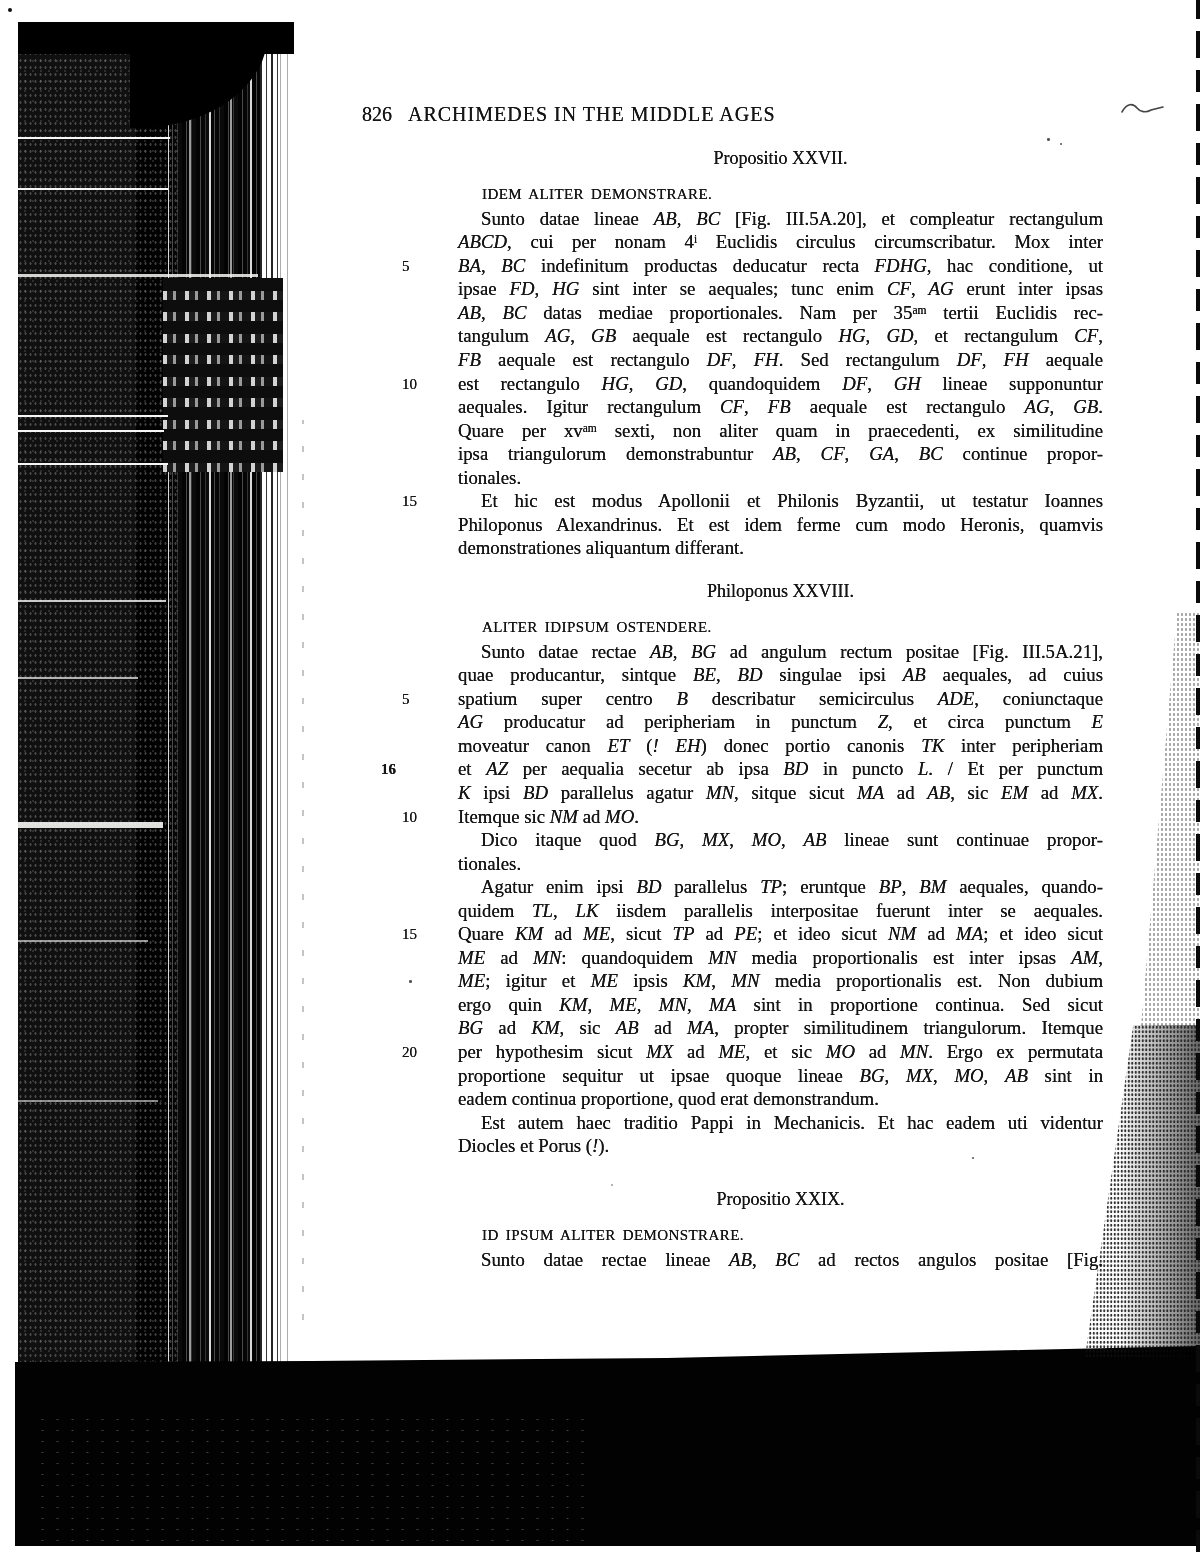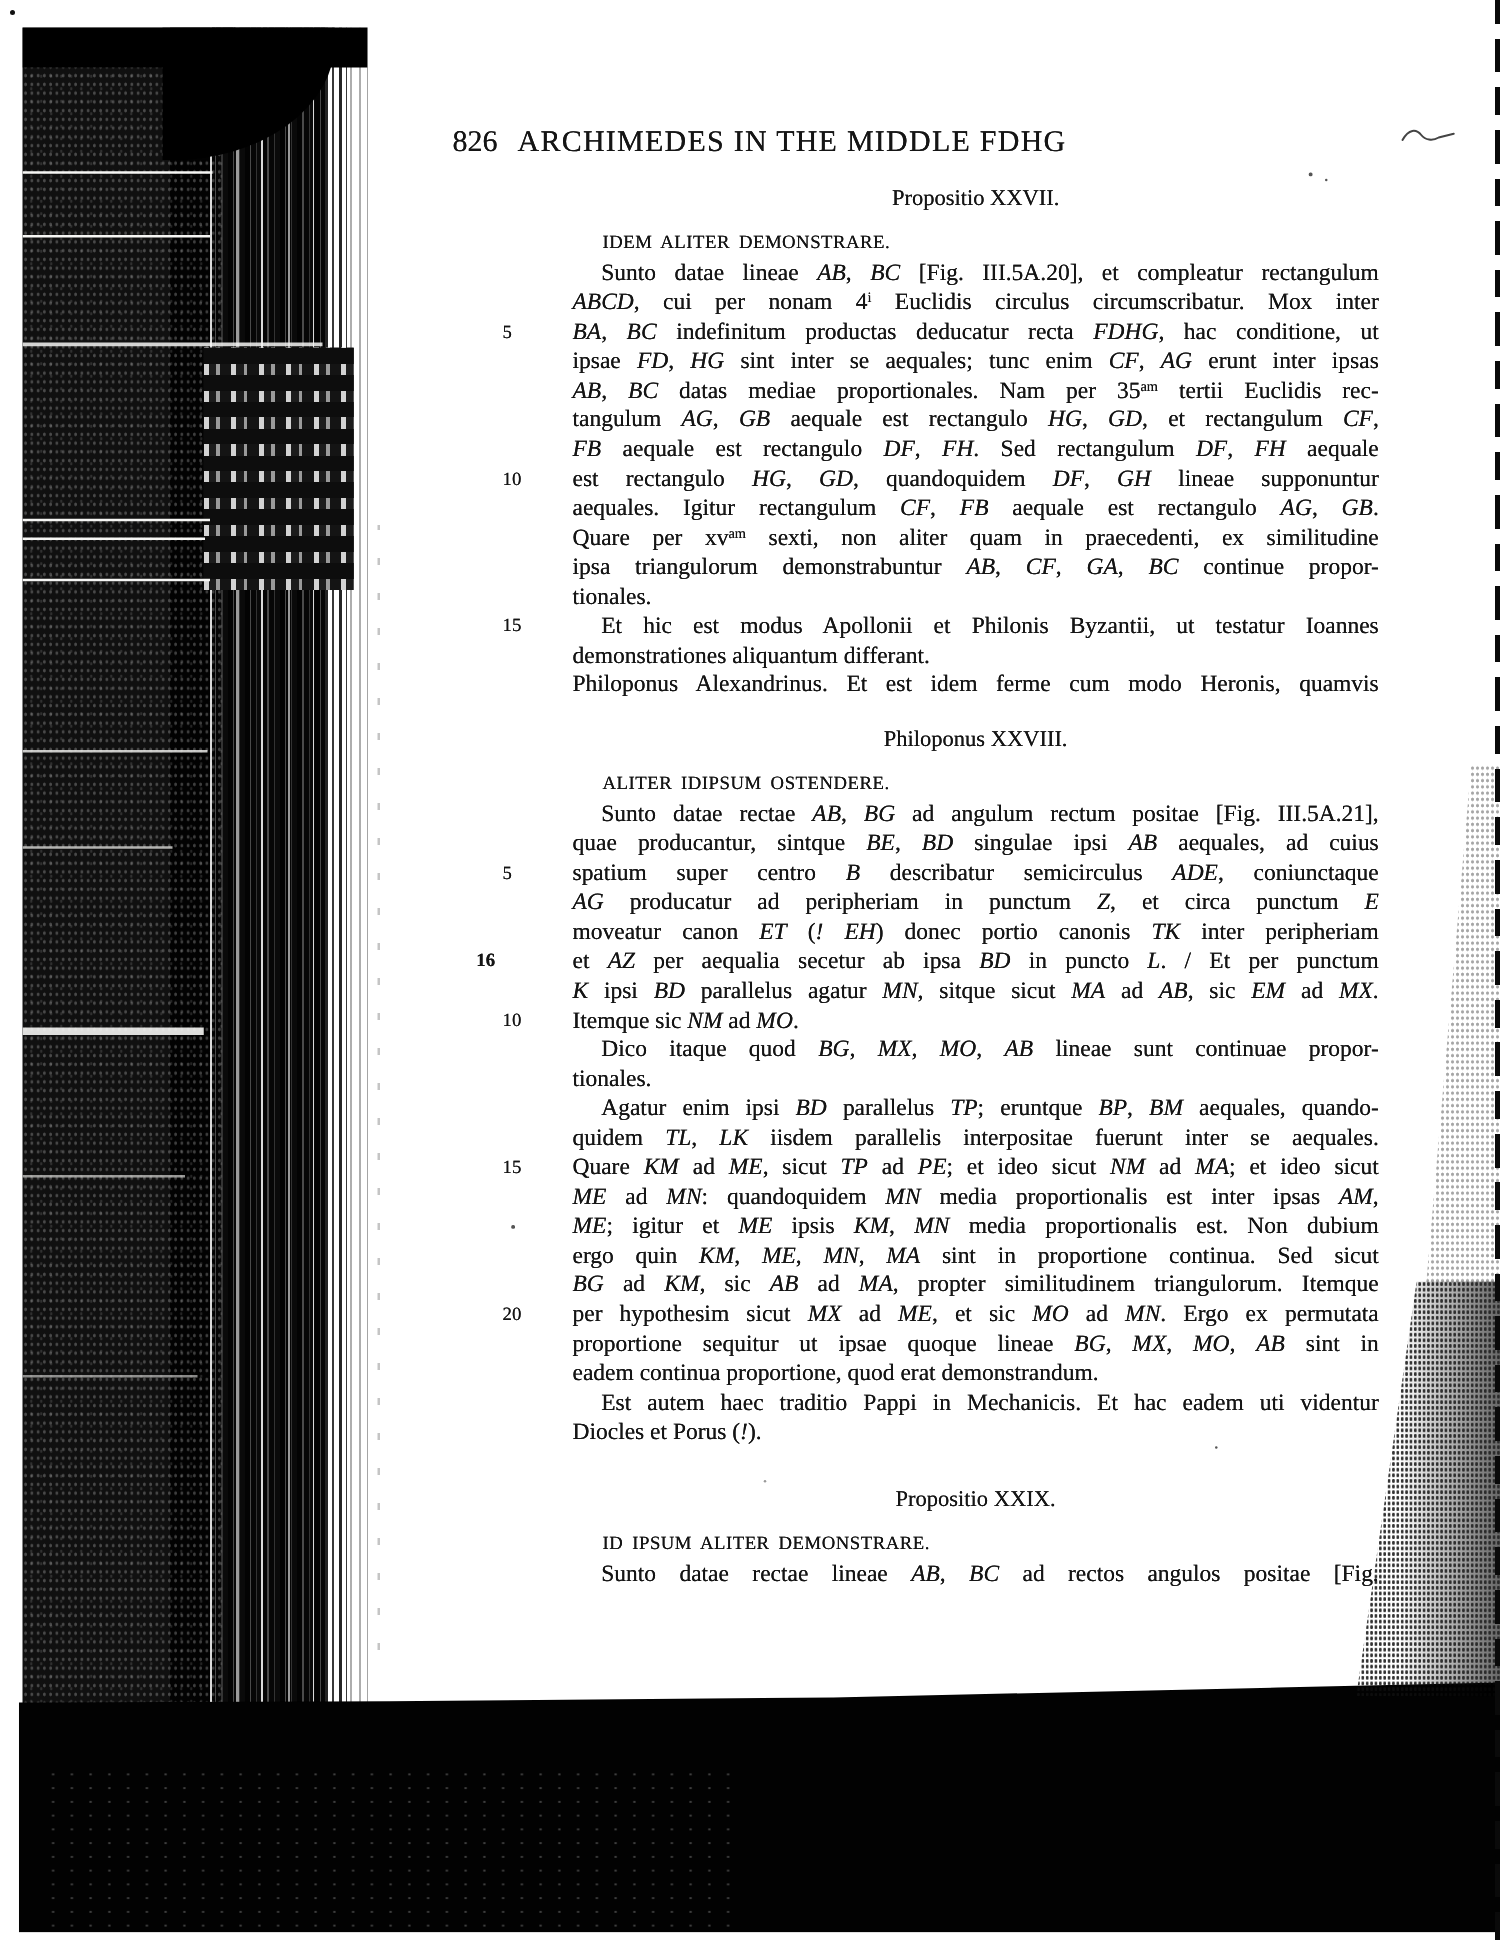--- a/index.html
+++ b/index.html
@@ -8,21 +8,21 @@
     width:1200px;height:1552px;
     background:#ffffff;
     overflow:hidden;
     font-family:"Liberation Serif", serif;
     color:#151515;
   }
   
   .running-header{
     position:absolute;left:362px;top:102px;
     display:flex;gap:16px;
-    font-size:24px;line-height:24px;
+    font-size:20px;line-height:24px;
     text-shadow:0 0 .4px currentColor;
     white-space:nowrap;
   }
   .running-header .title{letter-spacing:1px;}
   
   .prop{position:absolute;left:458px;width:645px;}
   #sec0{top:147px;}
   #sec1{top:580px;}
   #sec2{top:1188px;}
   .prop-heading{
@@ -190,42 +190,42 @@
 </svg>
 <div class="speck" style="left:8px;top:8px;width:4px;height:4px;background:#111;"></div>
 <div class="speck" style="left:1047px;top:138px;width:2.5px;height:2.5px;"></div>
 <div class="speck" style="left:1060px;top:143px;width:2px;height:2px;"></div>
 <div class="speck" style="left:409px;top:980px;width:2.5px;height:2.5px;"></div>
 <div class="speck" style="left:972px;top:1157px;width:2px;height:2px;"></div>
 <div class="speck" style="left:611px;top:1184px;width:2px;height:2px;opacity:.6;"></div>
 
 <header class="running-header">
   <span>826</span>
-  <span class="title">ARCHIMEDES IN THE MIDDLE FDHG</span>
+  <span class="title">ARCHIMEDES IN THE MIDDLE AGES</span>
 </header>
 
 <section class="prop" id="sec0">
   <div class="prop-heading">Propositio XXVII.</div>
   <div class="sub-heading">IDEM ALITER DEMONSTRARE.</div>
   <div class="lines">
       <div class="line indent">Sunto datae lineae <i>AB</i>, <i>BC</i> [Fig. III.5A.20], et compleatur rectangulum</div>
       <div class="line"><i>ABCD</i>, cui per nonam 4<sup>i</sup> Euclidis circulus circumscribatur. Mox inter</div>
       <div class="line"><i>BA</i>, <i>BC</i> indefinitum productas deducatur recta <i>FDHG</i>, hac conditione, ut<span class="lnum">5</span></div>
       <div class="line">ipsae <i>FD</i>, <i>HG</i> sint inter se aequales; tunc enim <i>CF</i>, <i>AG</i> erunt inter ipsas</div>
       <div class="line"><i>AB</i>, <i>BC</i> datas mediae proportionales. Nam per 35<sup>am</sup> tertii Euclidis rec-</div>
       <div class="line">tangulum <i>AG</i>, <i>GB</i> aequale est rectangulo <i>HG</i>, <i>GD</i>, et rectangulum <i>CF</i>,</div>
       <div class="line"><i>FB</i> aequale est rectangulo <i>DF</i>, <i>FH</i>. Sed rectangulum <i>DF</i>, <i>FH</i> aequale</div>
       <div class="line">est rectangulo <i>HG</i>, <i>GD</i>, quandoquidem <i>DF</i>, <i>GH</i> lineae supponuntur<span class="lnum">10</span></div>
       <div class="line">aequales. Igitur rectangulum <i>CF</i>, <i>FB</i> aequale est rectangulo <i>AG</i>, <i>GB</i>.</div>
       <div class="line">Quare per xv<sup>am</sup> sexti, non aliter quam in praecedenti, ex similitudine</div>
       <div class="line">ipsa triangulorum demonstrabuntur <i>AB</i>, <i>CF</i>, <i>GA</i>, <i>BC</i> continue propor-</div>
       <div class="line noj">tionales.</div>
       <div class="line indent">Et hic est modus Apollonii et Philonis Byzantii, ut testatur Ioannes<span class="lnum">15</span></div>
+      <div class="line">Philoponus Alexandrinus. Et est idem ferme cum modo Heronis, quamvis</div>
       <div class="line noj">demonstrationes aliquantum differant.</div>
-      <div class="line">Philoponus Alexandrinus. Et est idem ferme cum modo Heronis, quamvis</div>
     </div>
 </section>
 
 <section class="prop" id="sec1">
   <div class="prop-heading">Philoponus XXVIII.</div>
   <div class="sub-heading">ALITER IDIPSUM OSTENDERE.</div>
   <div class="lines">
       <div class="line indent">Sunto datae rectae <i>AB</i>, <i>BG</i> ad angulum rectum positae [Fig. III.5A.21],</div>
       <div class="line">quae producantur, sintque <i>BE</i>, <i>BD</i> singulae ipsi <i>AB</i> aequales, ad cuius</div>
       <div class="line">spatium super centro <i>B</i> describatur semicirculus <i>ADE</i>, coniunctaque<span class="lnum">5</span></div>

